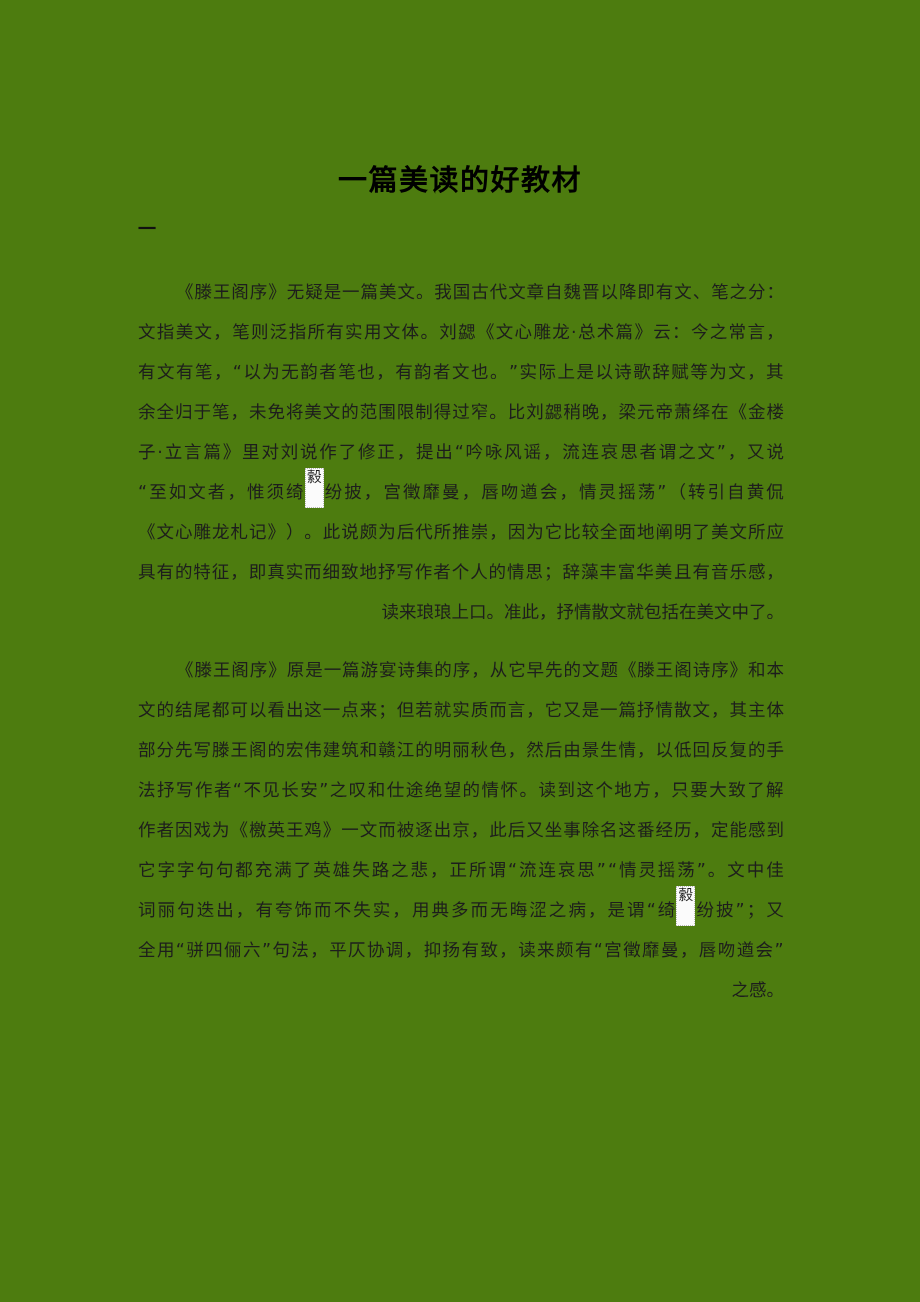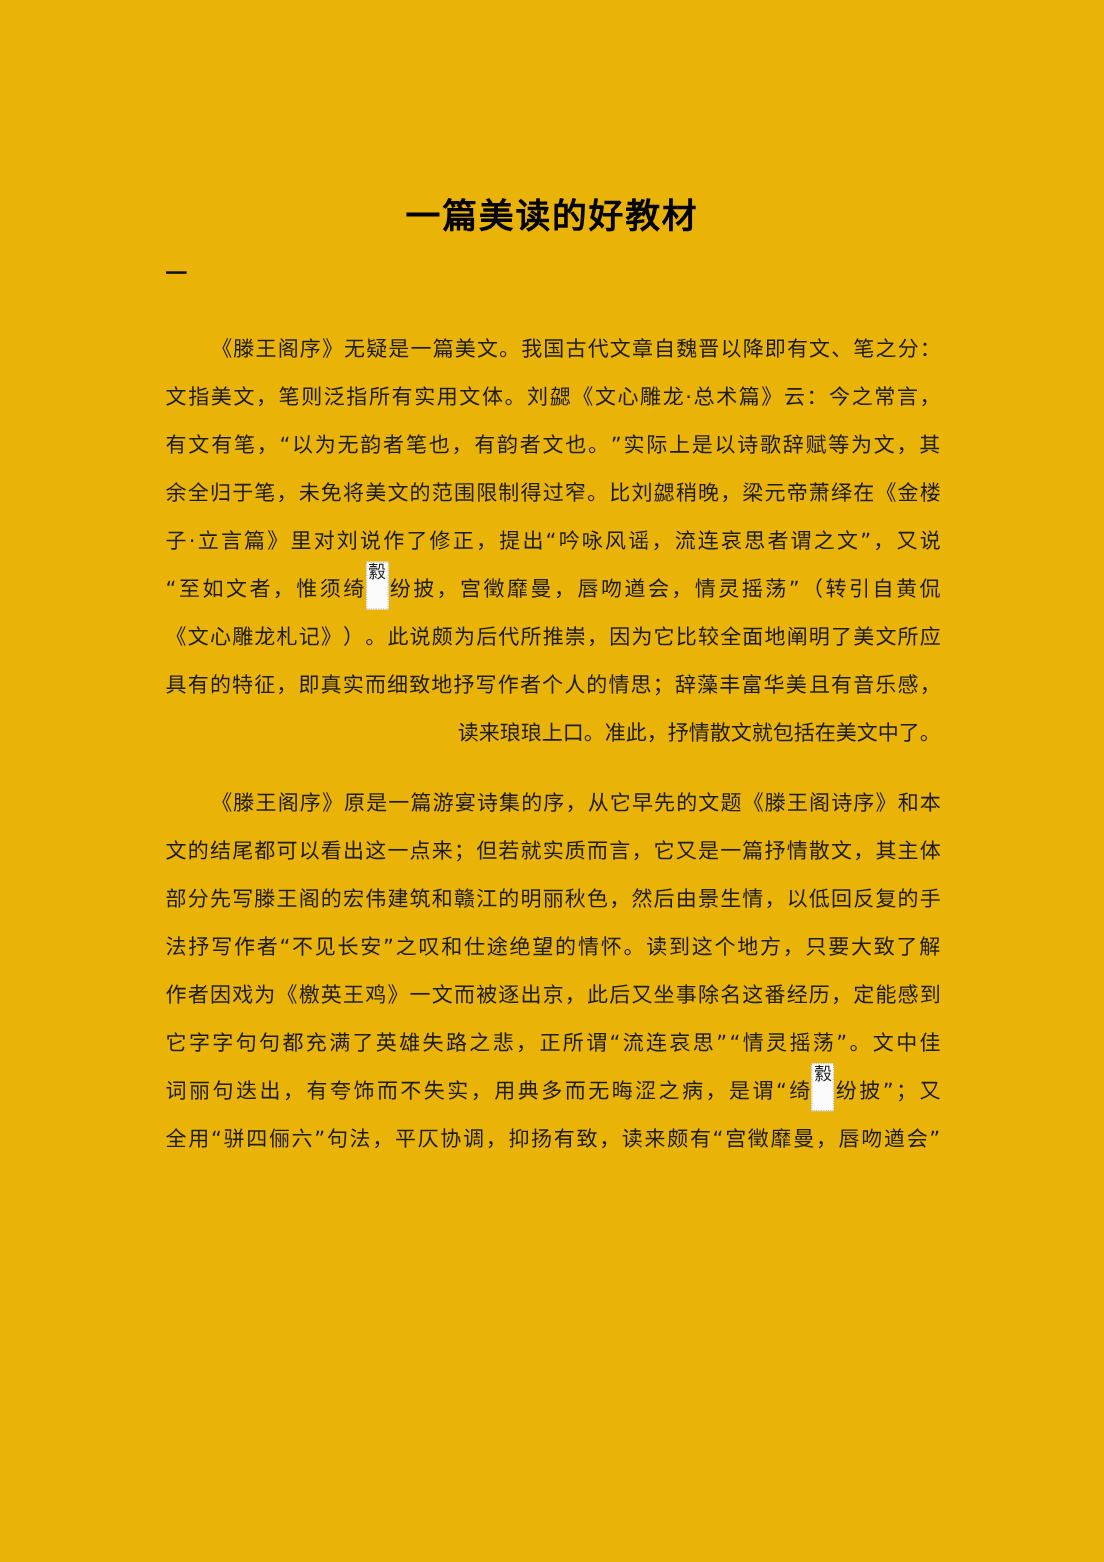--- a/index.html
+++ b/index.html
@@ -14,21 +14,21 @@
     overflow: hidden;
     font-family: "DejaVu Sans", "Liberation Sans", sans-serif;
     color: #1a1a1a;
     -webkit-font-smoothing: antialiased;
   }
 
   .page {
     position: relative;
     width: 920px;
     height: 1302px;
-    background: #eab308;
+    background: #4d7c0f;
     box-sizing: border-box;
   }
 
   .doc-title {
     position: absolute;
     top: 143px;
     left: 0;
     width: 920px;
     text-align: center;
     font-size: 29px;
@@ -704,17 +704,18 @@
           <span class="ch-unit">徵</span>
           <span class="ch-unit">靡</span>
           <span class="ch-unit">曼</span>
           <span class="ch-unit">，</span>
           <span class="ch-unit">唇</span>
           <span class="ch-unit">吻</span>
           <span class="ch-unit">遒</span>
           <span class="ch-unit">会</span>
           <span class="ch-unit">”</span>
         </span>
+      <span class="line center">之感。</span>
     </div>
 
   </div>
 
 </div>
 
 </body></html>

